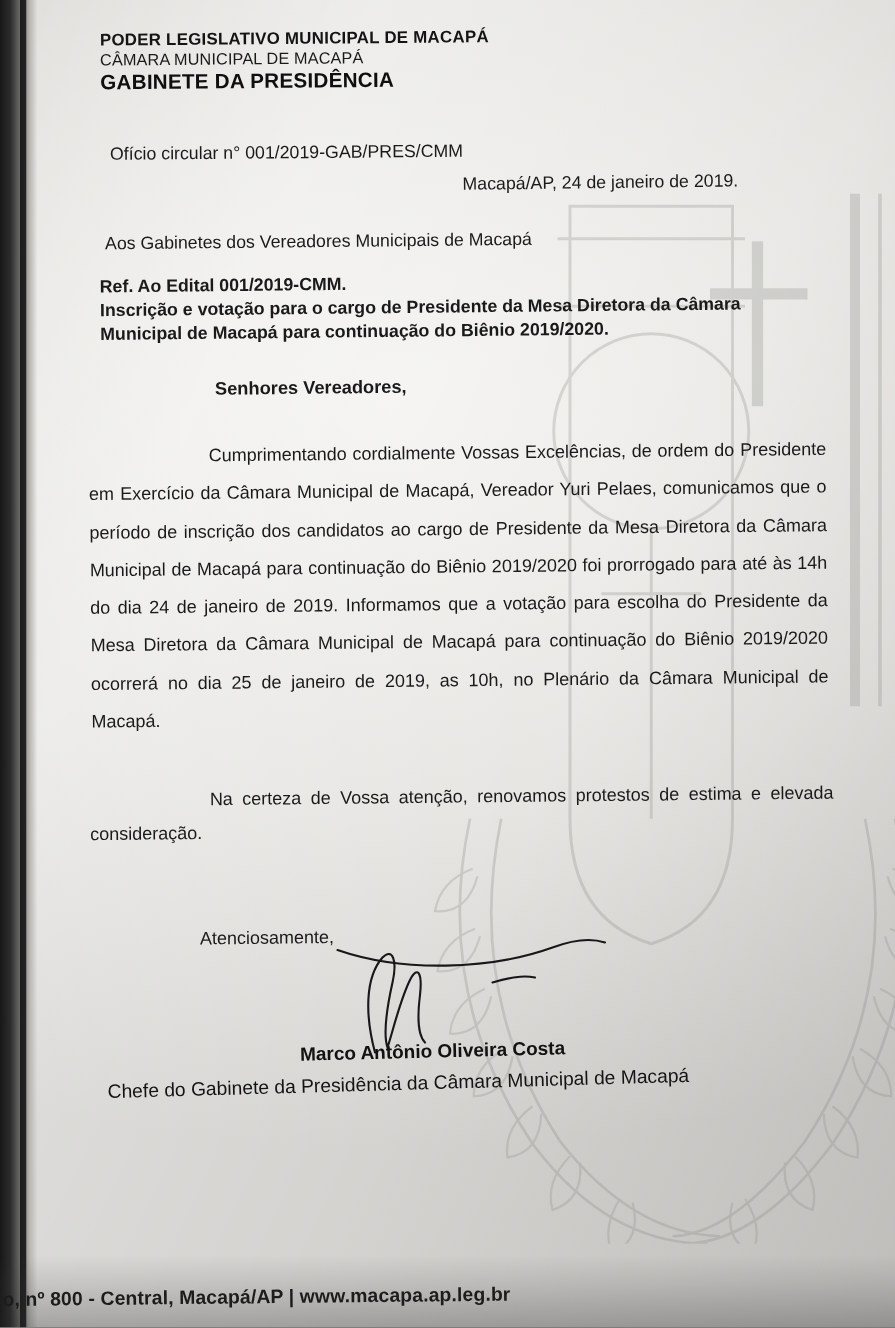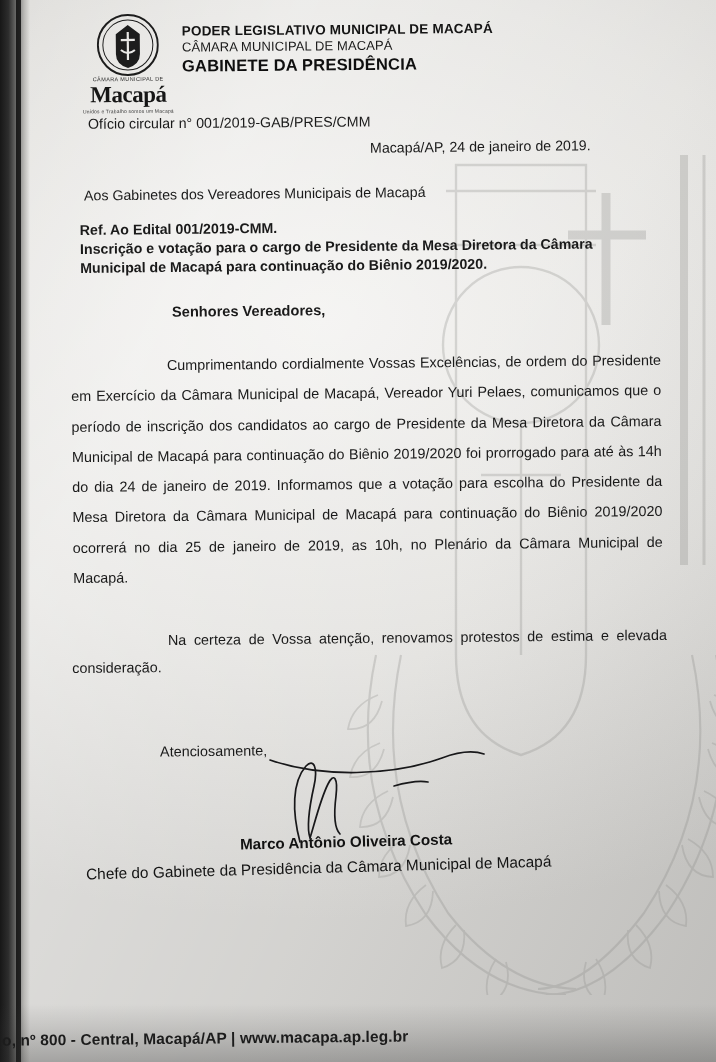--- a/index.html
+++ b/index.html
@@ -224,32 +224,20 @@
         <path d="M330 830 q20 20 14 43 q-25 -8 -22 -38"></path>
         <path d="M290 864 q15 23 6 44 q-24 -12 -16 -41"></path>
       </g>
     </svg>
   </div>
 
   <div class="left-edge"></div>
   <div class="left-edge-line"></div>
 
   <div class="header">
-    <div class="brasao">
-      <svg width="62" height="62" viewBox="0 0 62 62" xmlns="http://www.w3.org/2000/svg">
-        <circle cx="31" cy="31" r="30" fill="none" stroke="#1d1d1d" stroke-width="2"></circle>
-        <circle cx="31" cy="31" r="25" fill="none" stroke="#1d1d1d" stroke-width="1"></circle>
-        <path d="M31 11 L43 20 L43 40 Q43 50 31 54 Q19 50 19 40 L19 20 Z" fill="#1d1d1d"></path>
-        <path d="M31 18 L31 46 M24 26 L38 26" stroke="#e9e8e6" stroke-width="2.2" fill="none"></path>
-        <path d="M24 36 q7 6 14 0" stroke="#e9e8e6" stroke-width="2" fill="none"></path>
-      </svg>
-      <div class="brasao-seal-cap">CÂMARA MUNICIPAL DE</div>
-      <div class="brasao-word">Macapá</div>
-      <div class="brasao-sub">Unidos e Trabalho somos um Macapá</div>
-    </div>
     <div class="header-text">
       <div class="h-l1">PODER LEGISLATIVO MUNICIPAL DE MACAPÁ</div>
       <div class="h-l2">CÂMARA MUNICIPAL DE MACAPÁ</div>
       <div class="h-l3">GABINETE DA PRESIDÊNCIA</div>
     </div>
   </div>
 
   <div class="body-wrap">
     <div class="ln oficio">Ofício circular n° 001/2019-GAB/PRES/CMM</div>
     <div class="ln local">Macapá/AP, 24 de janeiro de 2019.</div>

